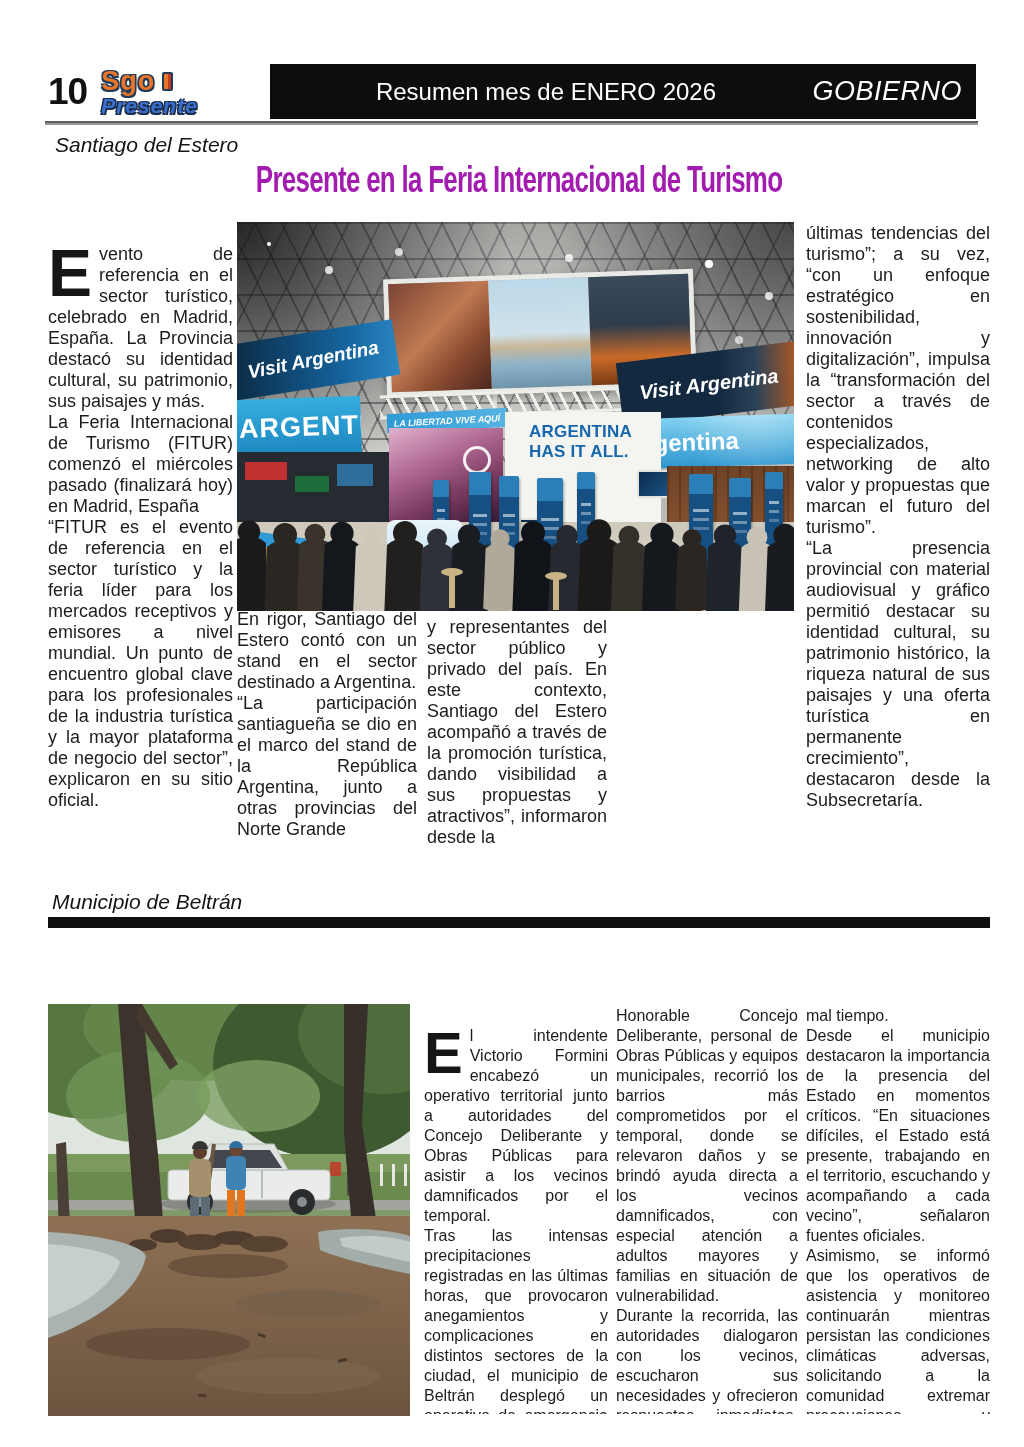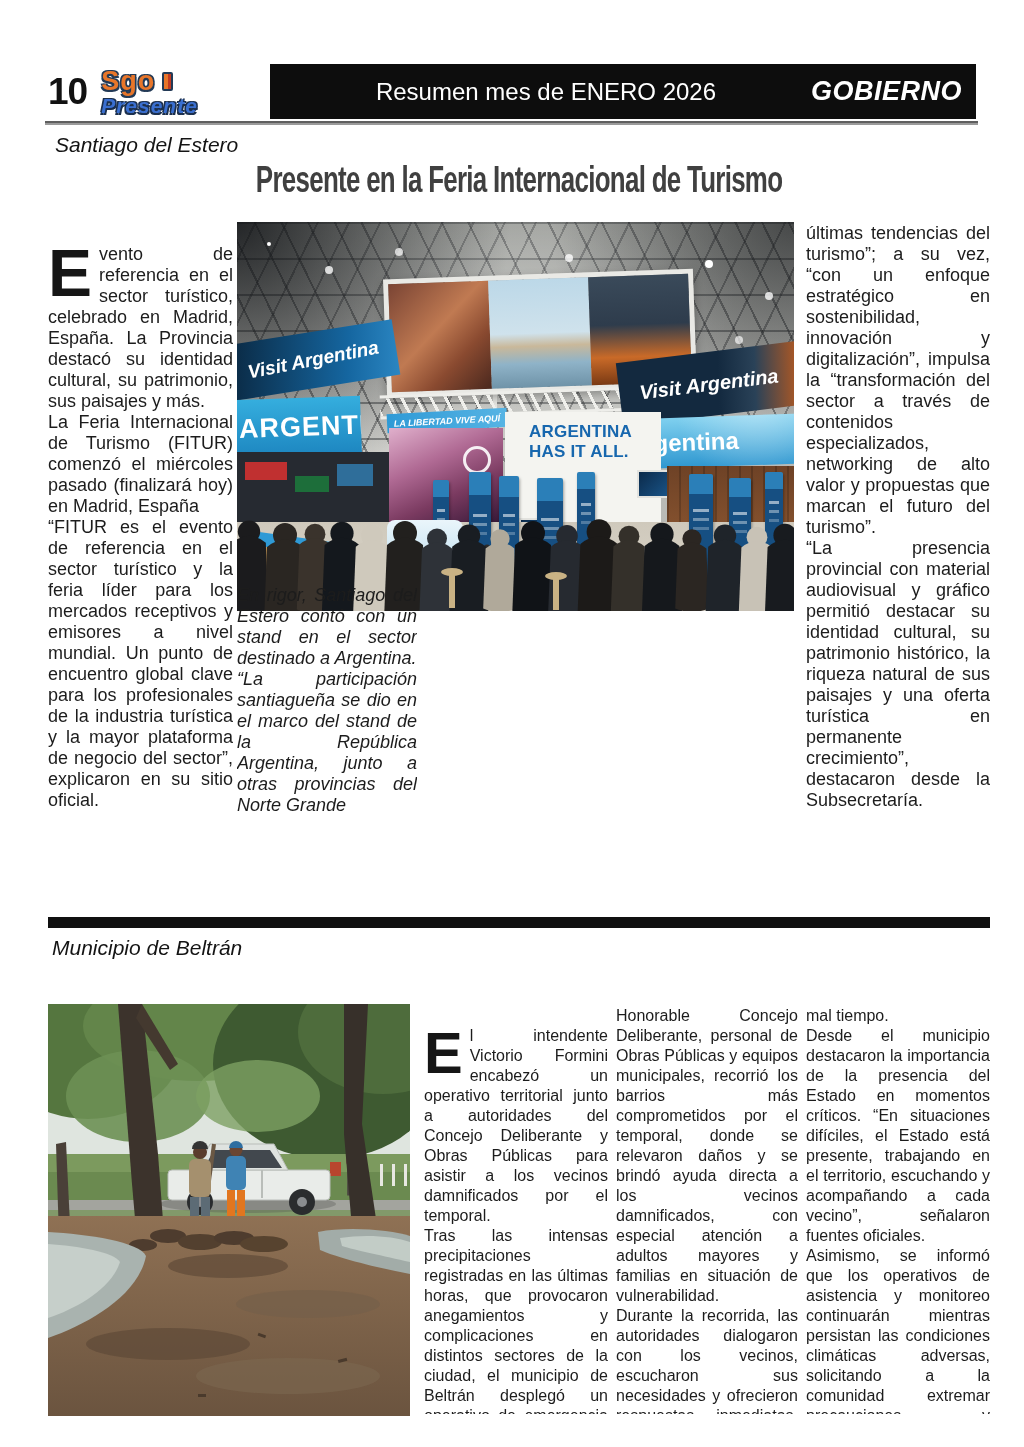--- a/index.html
+++ b/index.html
@@ -14,26 +14,26 @@
   .logo { position:relative; line-height:1; }
   .logo-top { display:flex; align-items:center; }
   .logo-sgo { font-size:27px; font-weight:bold; color:#e8762a; letter-spacing:1px;
     text-shadow:-1.5px -1.5px 0 #233a56,1.5px -1.5px 0 #233a56,-1.5px 1.5px 0 #233a56,1.5px 1.5px 0 #233a56; }
   .logo-door { width:11px; height:19px; margin-left:7px; background:linear-gradient(90deg,#e8762a 55%,#c23b22 55%);
     border:2px solid #233a56; border-radius:2px; }
   .logo-produce { font-size:21px; font-weight:bold; font-style:italic; color:#3a6fd0; letter-spacing:1px; margin-top:-2px;
     text-shadow:-1.5px -1.5px 0 #1b2f4d,1.5px -1.5px 0 #1b2f4d,-1.5px 1.5px 0 #1b2f4d,1.5px 1.5px 0 #1b2f4d; }
   .hdr-bar { left:270px; top:48px; width:706px; height:55px; background:#0d0d0d; display:flex; align-items:center; }
   .hdr-center { position:absolute; left:0; right:190px; text-align:center; color:#fff; font-size:24px;padding-left:36px; }
-  .hdr-right { position:absolute; right:14px; color:#fff; font-size:27px; font-weight:bold; font-style:italic; letter-spacing:.5px; }
+  .hdr-right { position:absolute; right:14px; color:#fff; font-size:27px; font-weight:normal; font-style:italic; letter-spacing:.5px; }
   .hdr-rule { left:45px; top:105px; width:933px; height:4px; background:#9a9a9a; border-top:2px solid #5f5f5f; }
 
   
   .seclabel { font-size:21px; font-weight:normal; font-style:italic; color:#141414; }
-  .headline { left:48px; width:942px; text-align:center; color:#404040; white-space:nowrap; }
+  .headline { left:48px; width:942px; text-align:center; color:#a21caf; white-space:nowrap; }
   .headline > span { display:inline-block; transform:scaleX(0.70); transform-origin:center; font-size:37px; font-weight:bold; letter-spacing:-1px; }
   .divider2 { left:48px; top:901px; width:942px; height:11px; background:#101010; }
 
   
   .coltext { text-align:justify; color:#1c1c1c; white-space:pre-line; overflow:hidden; hyphens:auto; }
   .a1text { font-size:18px; line-height:21px; }
   .a2text { font-size:16px; line-height:20px; }
   .dropcap { float:left; font-weight:bold; color:#161616; margin:2px 7px 0 0; }
   .dc1 { font-size:66px; line-height:54px; }
   .dc2 { font-size:58px; line-height:50px; }
@@ -237,27 +237,28 @@
       </g>
       <g fill="#c9b284">
         <rect x="212" y="96" width="6" height="36"></rect>
           <ellipse cx="215" cy="96" rx="11" ry="4"></ellipse>
         <rect x="316" y="100" width="6" height="34"></rect>
           <ellipse cx="319" cy="100" rx="11" ry="4"></ellipse>
       </g>
     </svg>
   </div>
 
-  <div class="abs coltext a1text" style="left:237px; top:569px; width:180px; height:292px;font-style:italic;">En rigor, Santiago del Estero contó con un stand en el sector destinado a Argentina.
+  <div class="abs coltext a1text" style="left:237px; top:593px; width:180px; height:292px;">En rigor, Santiago del Estero contó con un stand en el sector destinado a Argentina.
 “La participación santiagueña se dio en el marco del stand de la República Argentina, junto a otras provincias del Norte Grande</div>
+  <div class="abs coltext a1text" style="left:427px; top:601px; width:180px; height:292px;">y representantes del sector público y privado del país. En este contexto, Santiago del Estero acompañó a través de la promoción turística, dando visibilidad a sus propuestas y atractivos”, informaron desde la</div>
   <div class="abs coltext a1text" style="left:806px; top:207px; width:184px; height:690px;">últimas tendencias del turismo”; a su vez, “con un enfoque estratégico en sostenibilidad, innovación y digitalización”, impulsa la “transformación del sector a través de contenidos especializados, networking de alto valor y propuestas que marcan el futuro del turismo”.
 “La presencia provincial con material audiovisual y gráfico permitió destacar su identidad cultural, su patrimonio histórico, la riqueza natural de sus paisajes y una oferta turística en permanente crecimiento”, destacaron desde la Subsecretaría.</div>
 
   <div class="abs divider2"></div>
-  <div class="abs seclabel" style="left:52px; top:920px;">Municipio de Beltrán</div>
+  <div class="abs seclabel" style="left:52px; top:874px;">Municipio de Beltrán</div>
 
   <div class="abs photo2">
     <svg width="362" height="412" viewBox="0 0 362 412" preserveAspectRatio="none">
       <defs>
         <linearGradient id="mudg" x1="0" y1="0" x2="0" y2="1">
           <stop offset="0" stop-color="#8f7154"></stop>
             <stop offset="1" stop-color="#6b543f"></stop>
         </linearGradient>
       </defs>
       <rect x="0" y="0" width="362" height="412" fill="#dfe5df"></rect>

